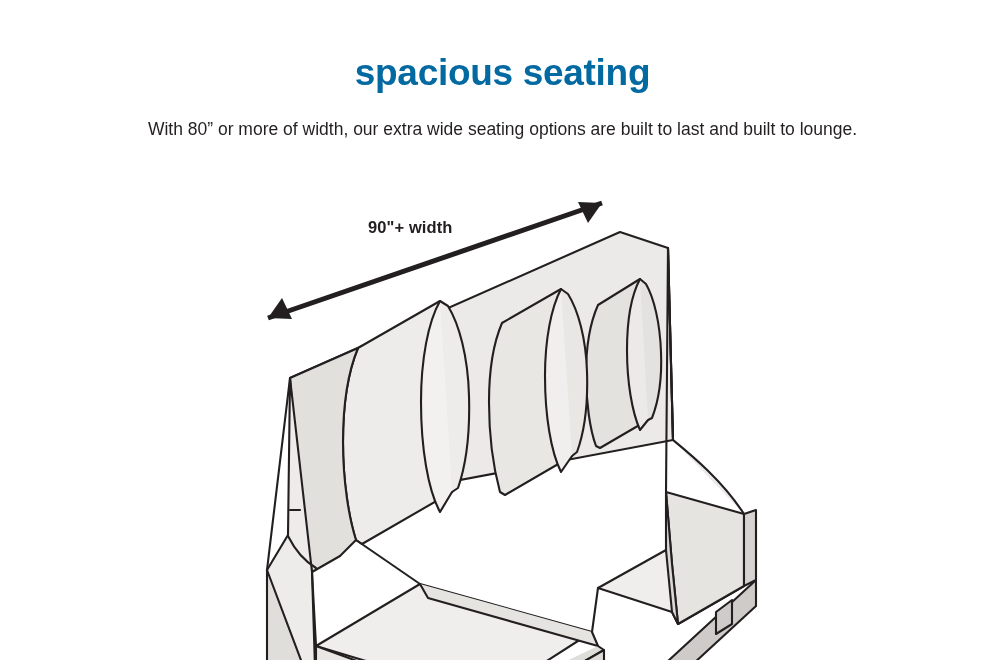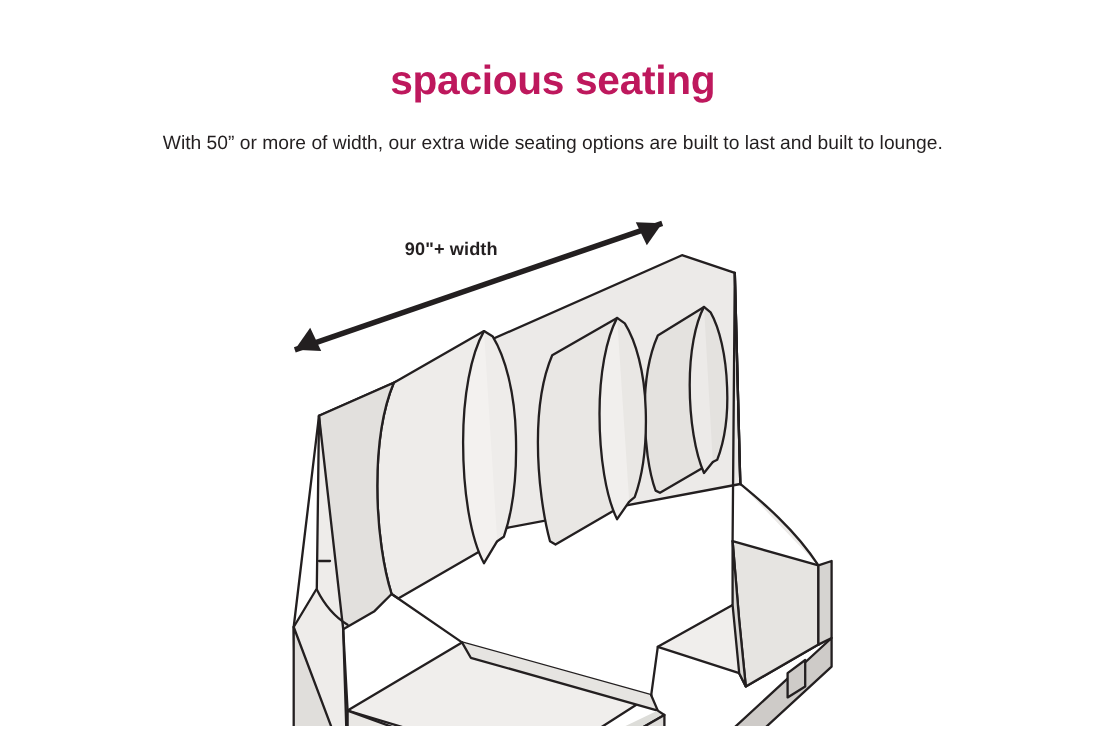--- a/index.html
+++ b/index.html
@@ -23,21 +23,21 @@
   }
   .headline {
     position: absolute;
     top: 52px;
     left: 0;
     width: 1005px;
     text-align: center;
     font-size: 37px;
     font-weight: bold;
     letter-spacing: -0.3px;
-    color: #be185d;
+    color: #0369a1;
     line-height: 1.15;
   }
   .subhead {
     position: absolute;
     top: 116px;
     left: 50px;
     width: 905px;
     text-align: center;
     font-size: 17.5px;
     font-weight: 400;
@@ -66,21 +66,21 @@
   svg { display: block; }
 </style>
 </head>
 <body>
 
 <div class="page">
 
   <div class="headline">spacious seating</div>
 
   <div class="subhead">
-    <span class="line">With 50” or more of width, our extra wide seating options are built to last and built to lounge.</span>
+    <span class="line">With 80” or more of width, our extra wide seating options are built to last and built to lounge.</span>
   </div>
 
   <div class="dim-label">90"+ width</div>
 
   <div class="illustration">
     <svg width="1005" height="480" viewBox="0 0 1005 480" xmlns="http://www.w3.org/2000/svg">
 
       <g>
         <line x1="268" y1="138" x2="602" y2="23" stroke="#231f20" stroke-width="5"></line>
         <polygon points="602,23 578,22 588,43" fill="#231f20"></polygon>

